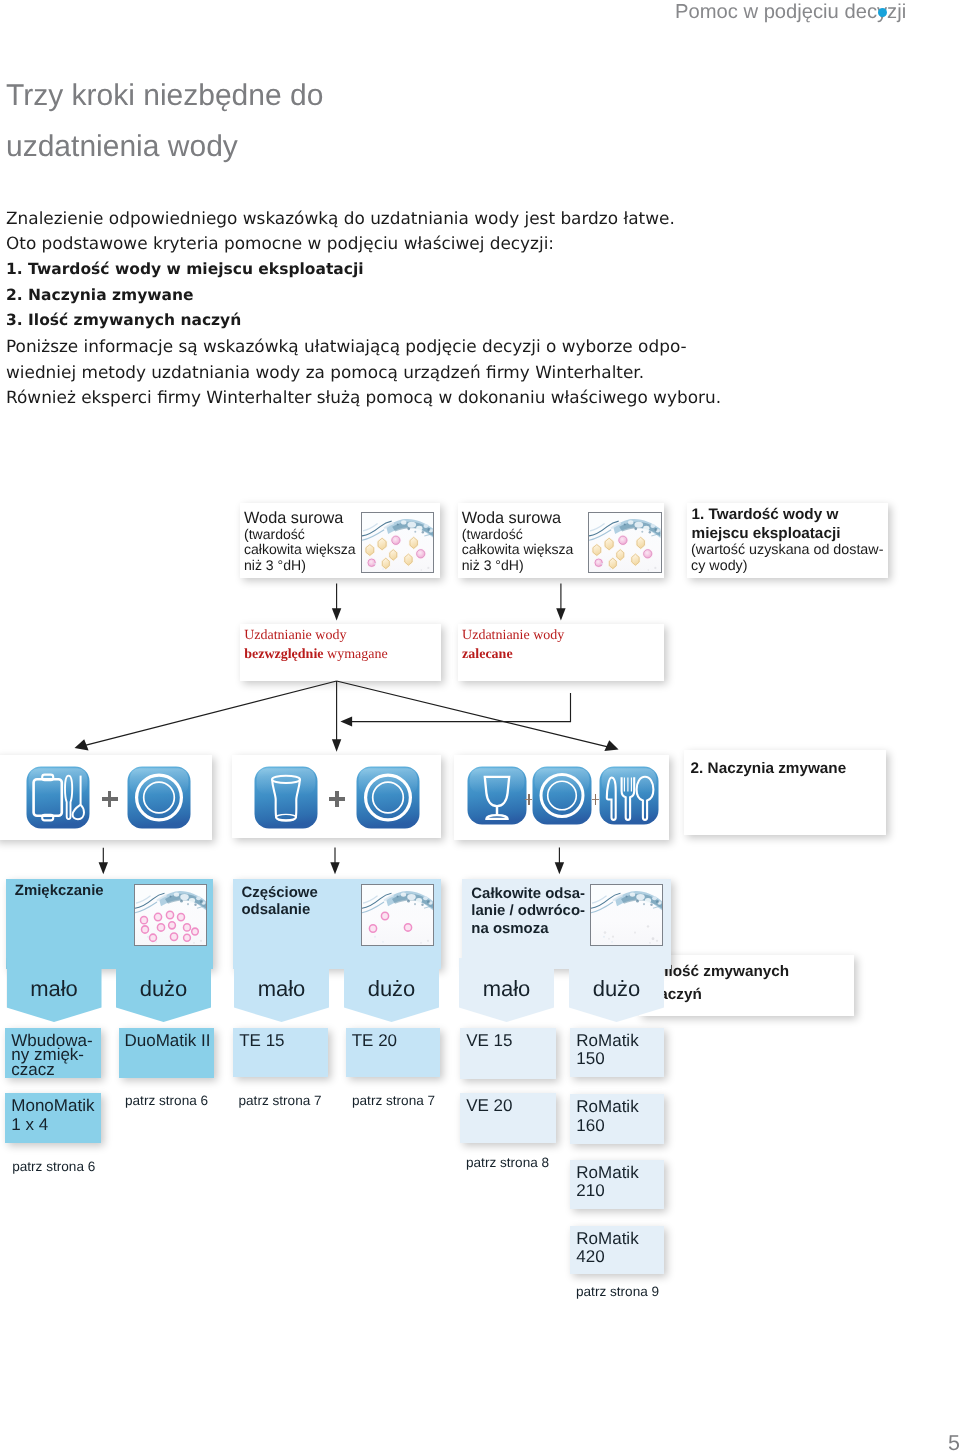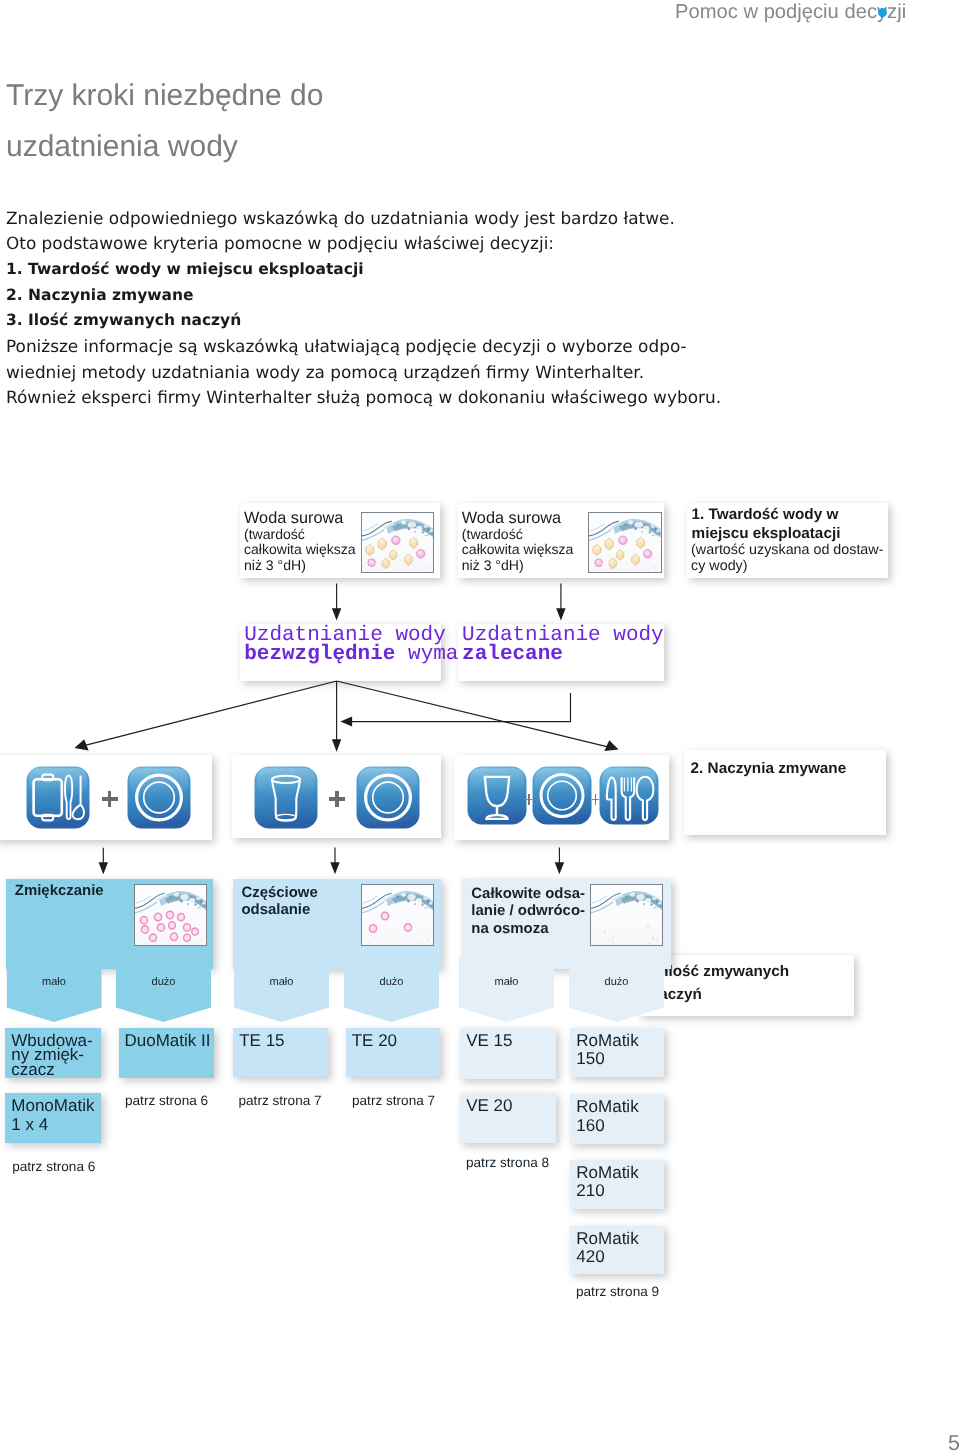--- a/index.html
+++ b/index.html
@@ -37,21 +37,21 @@
   #rawbox1 .photo{left:121px;top:9px;width:71.4px;height:59px;}
   #rawbox2 .photo{left:130.5px;top:9px;width:71.4px;height:59px;}
 
   #stepbox1{left:686.6px;top:503.2px;width:201.6px;height:75.3px;}
   .sb-title{position:absolute;left:5px;top:2px;font-family:"Liberation Sans",sans-serif;font-weight:bold;font-size:15.3px;line-height:19.3px;color:#1a1a1a;white-space:nowrap;}
   .sb-sub{position:absolute;left:4.5px;top:40px;font-family:"Liberation Sans",sans-serif;font-size:14.3px;line-height:15.5px;color:#1a1a1a;white-space:nowrap;}
 
   
   #treatbox1{left:240px;top:624px;width:200.6px;height:56.7px;}
   #treatbox2{left:457.9px;top:624px;width:206.4px;height:56.7px;}
-  .tb-txt{position:absolute;left:4.2px;top:1.5px;font-family:Liberation Mono, monospace;font-size:21px;line-height:19.4px;color:#6d28d9;white-space:nowrap;}
+  .tb-txt{position:absolute;left:4.2px;top:1.5px;font-family:Liberation Serif, serif;font-size:14px;line-height:19.4px;color:#b91c1c;white-space:nowrap;}
 
   
   #iconbox1{left:-6px;top:754.8px;width:218.1px;height:85.6px;}
   #iconbox2{left:232.3px;top:754.8px;width:208.6px;height:83.4px;}
   #iconbox3{left:454.1px;top:754.8px;width:215.1px;height:85.1px;}
   #stepbox2{left:684.3px;top:750.1px;width:201.8px;height:85.2px;}
   #stepbox2 .sb-title{top:9px;left:6.3px;}
   #stepbox3{left:639px;top:955.2px;width:214.9px;height:61.2px;}
   #stepbox3 .sb-title{top:7px;left:11px;line-height:20.2px;}
   .sp3{font-size:5px;}
@@ -85,21 +85,21 @@
   #mbox2 .m-title{top:4.5px;}
   #mbox3 .m-title{top:6px;left:9.3px;}
   #mbox1 .photo{left:128px;top:5.4px;width:71px;height:60px;}
   #mbox2 .photo{left:128px;top:5.4px;width:71px;height:60px;}
   #mbox3 .photo{left:128px;top:5.4px;width:71px;height:60px;}
 
   
   .penta{position:absolute;width:95px;height:64px;
         clip-path:polygon(0 0,100% 0,100% 77.5%,50% 100%,0 77.5%);
         filter:drop-shadow(2px 3px 5px rgba(0,0,0,0.24));}
-  .penta .pl{position:absolute;left:0;right:0;top:17.5px;text-align:center;font-family:"Liberation Sans",sans-serif;font-size:11px;color:#16222b;}
+  .penta .pl{position:absolute;left:0;right:0;top:17.5px;text-align:center;font-family:"Liberation Sans",sans-serif;font-size:22px;color:#16222b;}
   #amt0{left:6.5px;top:958px;}
   #amt1{left:116px;top:958px;}
   #amt2{left:234px;top:958px;}
   #amt3{left:344px;top:958px;}
   #amt4{left:459px;top:958px;}
   #amt5{left:569px;top:958px;}
 
   
   .prod{font-family:"Liberation Sans",sans-serif;font-size:17px;line-height:18.6px;color:#16222b;
         padding:4px 0 0 6px;box-sizing:border-box;white-space:nowrap;}

